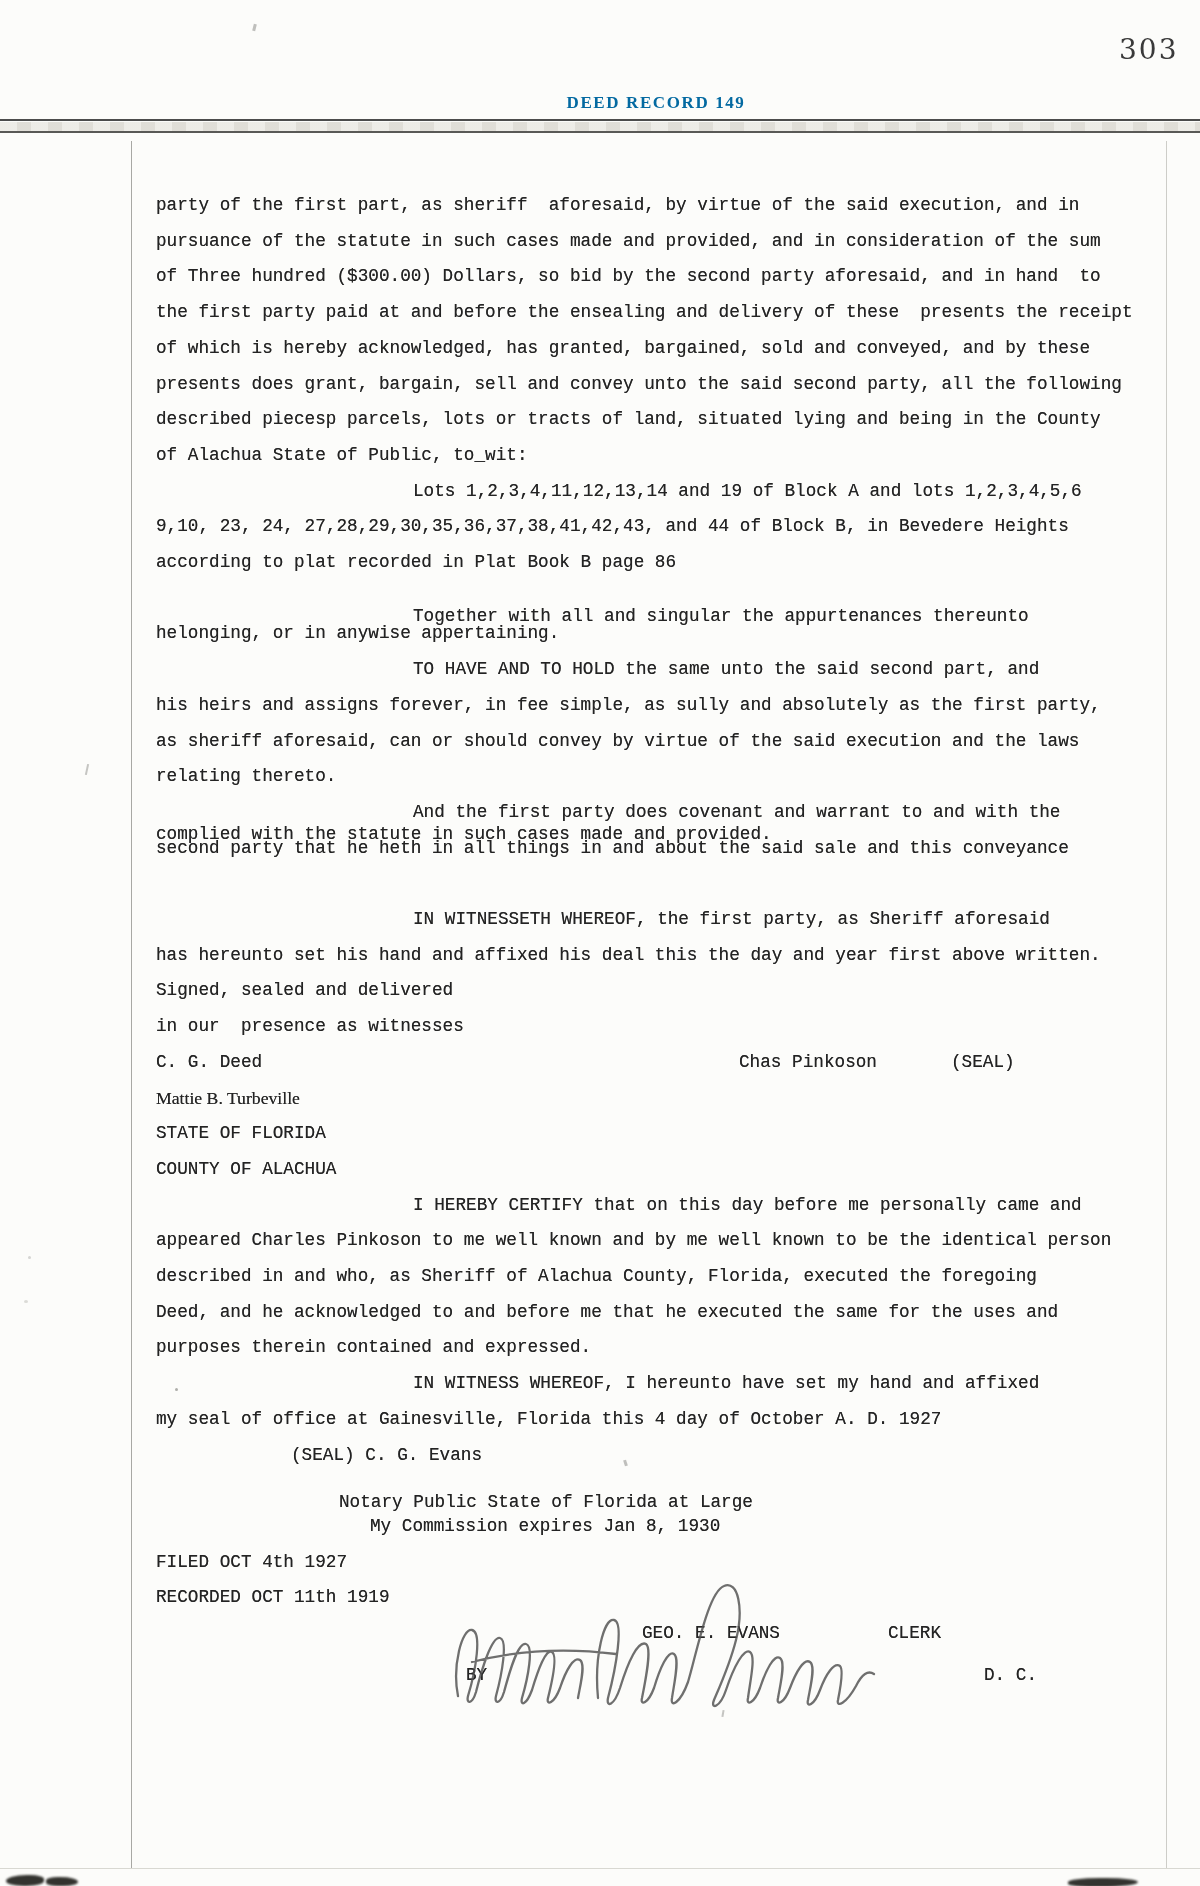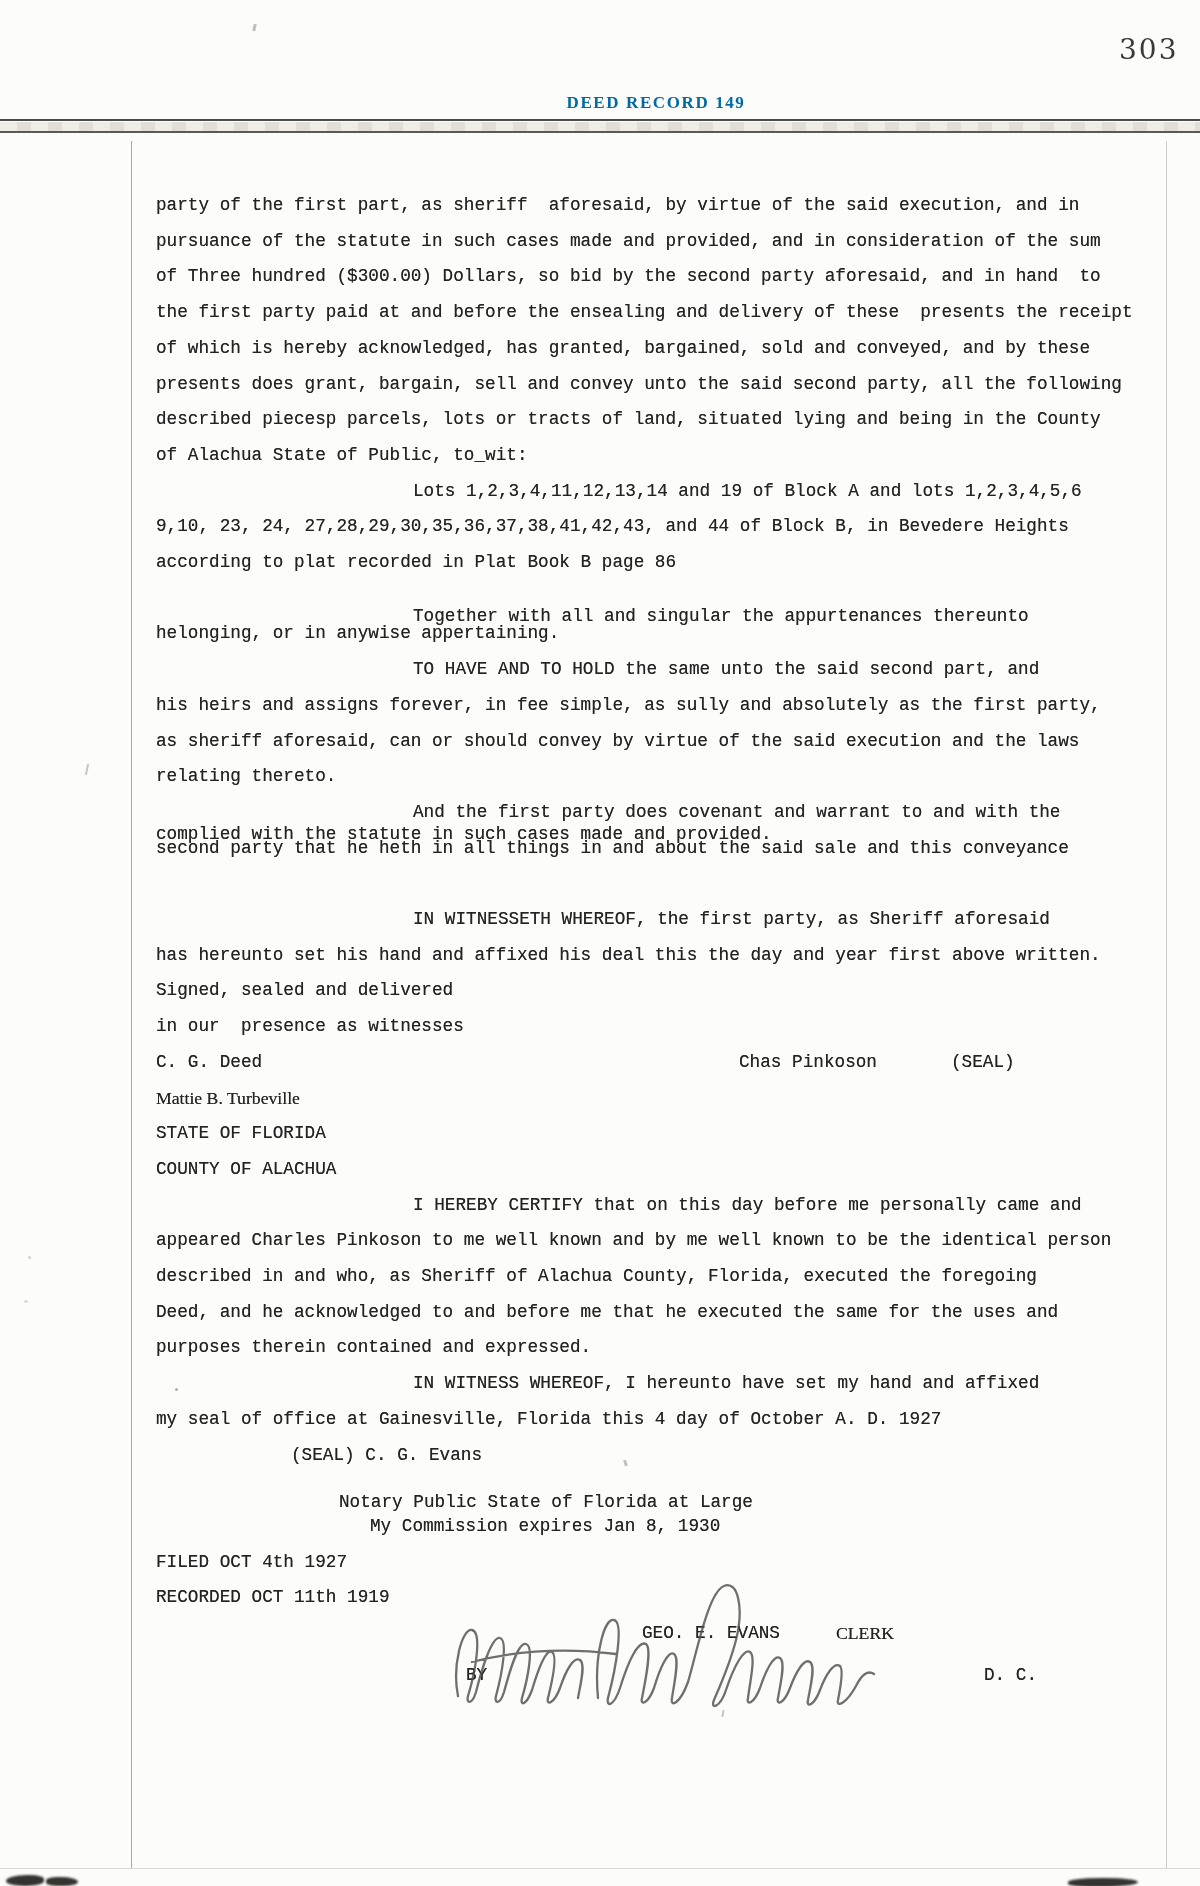--- a/index.html
+++ b/index.html
@@ -187,21 +187,21 @@
         <span class="doc-seg" style="left: 370px;">My Commission expires Jan 8, 1930</span>
       </div>
       <div class="doc-line" style="top: 1550px;">
         <span class="doc-seg" style="left: 156px;">FILED OCT 4th 1927</span>
       </div>
       <div class="doc-line" style="top: 1585px;">
         <span class="doc-seg" style="left: 156px;">RECORDED OCT 11th 1919</span>
       </div>
       <div class="doc-line" style="top: 1621px;">
         <span class="doc-seg" style="left: 642px;">GEO. E. EVANS</span>
-        <span class="doc-seg" style="left: 836px; font-family: Liberation Serif, serif;">CLERK</span>
+        <span class="doc-seg" style="left: 888px;">CLERK</span>
       </div>
       <div class="doc-line" style="top: 1663px;">
         <span class="doc-seg" style="left: 466px;">BY</span>
         <span class="doc-seg" style="left: 984px;">D. C.</span>
       </div>
     </div>
 
   <svg class="signature-svg" width="450" height="150" viewBox="0 0 450 150">
     <path fill="none" stroke="#4f4f4f" stroke-width="2.3" stroke-linecap="round" stroke-linejoin="round" opacity="0.82" d="
       M10,118 C4,88 14,50 24,52 C34,54 28,92 20,118

